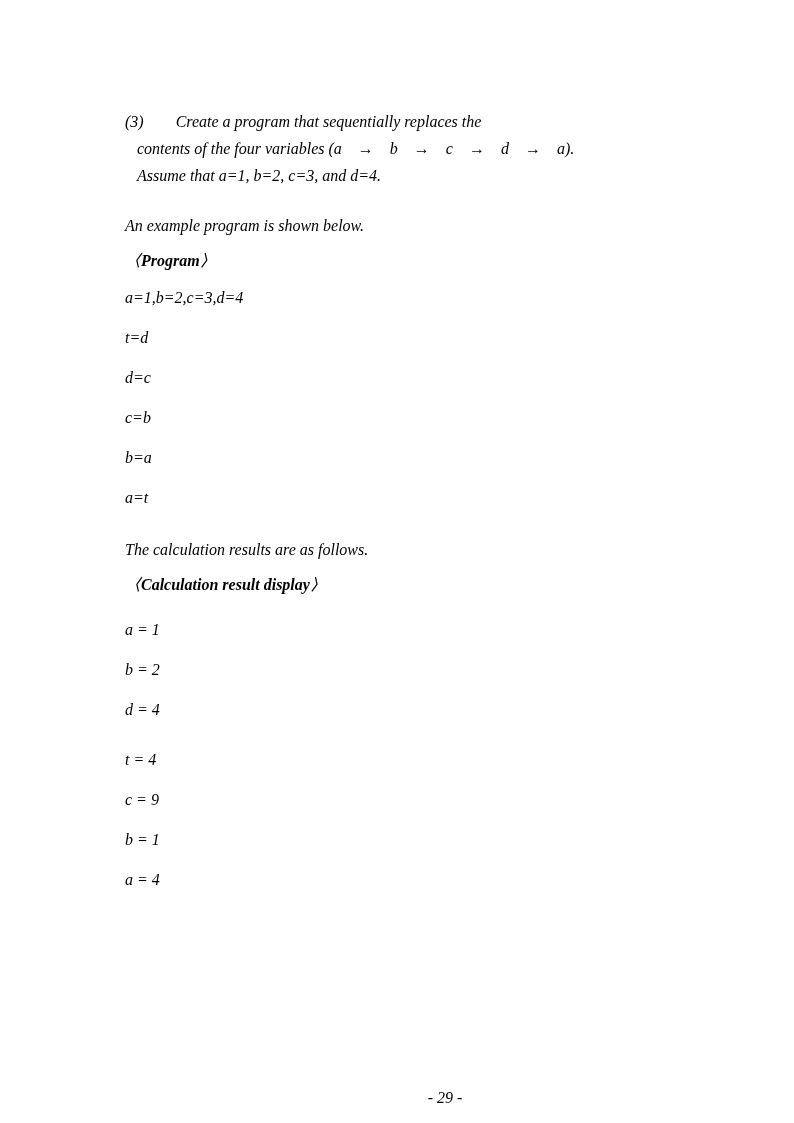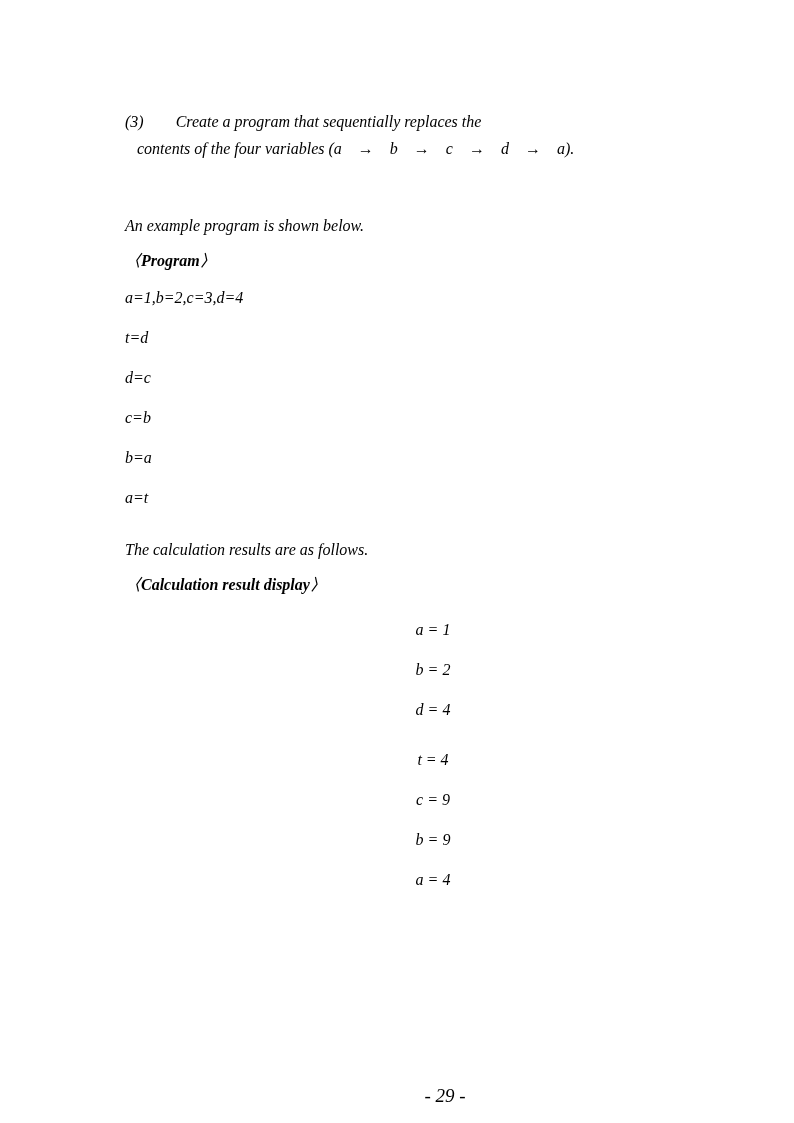--- a/index.html
+++ b/index.html
@@ -62,51 +62,50 @@
     }
 
     .calc-label {
       font-weight: bold;
       font-style: italic;
       margin-bottom: 20px;
     }
 
     .result-group {
       margin-bottom: 22px;
-      text-align: center;
     }
 
     .result-line {
       display: block;
       font-style: italic;
       line-height: 1.75;
     }
 
     .page-number {
       position: absolute;
       bottom: 40px;
       left: 50%;
       transform: translateX(-50%);
       font-style: italic;
-      font-size: 19px;
+      font-size: 16px;
     }
 
     .arrow {
       font-style: normal;
     }
   </style>
 </head>
 <body>
 
 <div class="page">
 
   <p class="problem-statement">
     <span>(3)</span>&nbsp;&nbsp;<span>Create a program that sequentially replaces the</span><br>
     <span><em>contents of the four variables (a <span class="arrow">→</span> b <span class="arrow">→</span> c <span class="arrow">→</span> d <span class="arrow">→</span> a).</em></span><br>
-    &nbsp;&nbsp;&nbsp;
+    &nbsp;&nbsp;&nbsp;<span>Assume that a=1, b=2, c=3, and d=4.</span>
   </p>
 
   <p class="section-intro">
     <span>An example program is shown below.</span>
   </p>
 
   <p class="section-label">
     <span>〈Program〉</span>
   </p>
 
@@ -129,21 +128,21 @@
 
   <div class="result-group">
     <span class="result-line">a = 1</span>
     <span class="result-line">b = 2</span>
     <span class="result-line">d = 4</span>
   </div>
 
   <div class="result-group">
     <span class="result-line">t = 4</span>
     <span class="result-line">c = 9</span>
-    <span class="result-line">b = 9</span>
+    <span class="result-line">b = 1</span>
     <span class="result-line">a = 4</span>
   </div>
 
   <div class="page-number">
     <span>- 29 -</span>
   </div>
 
 </div>
 
 </body></html>

